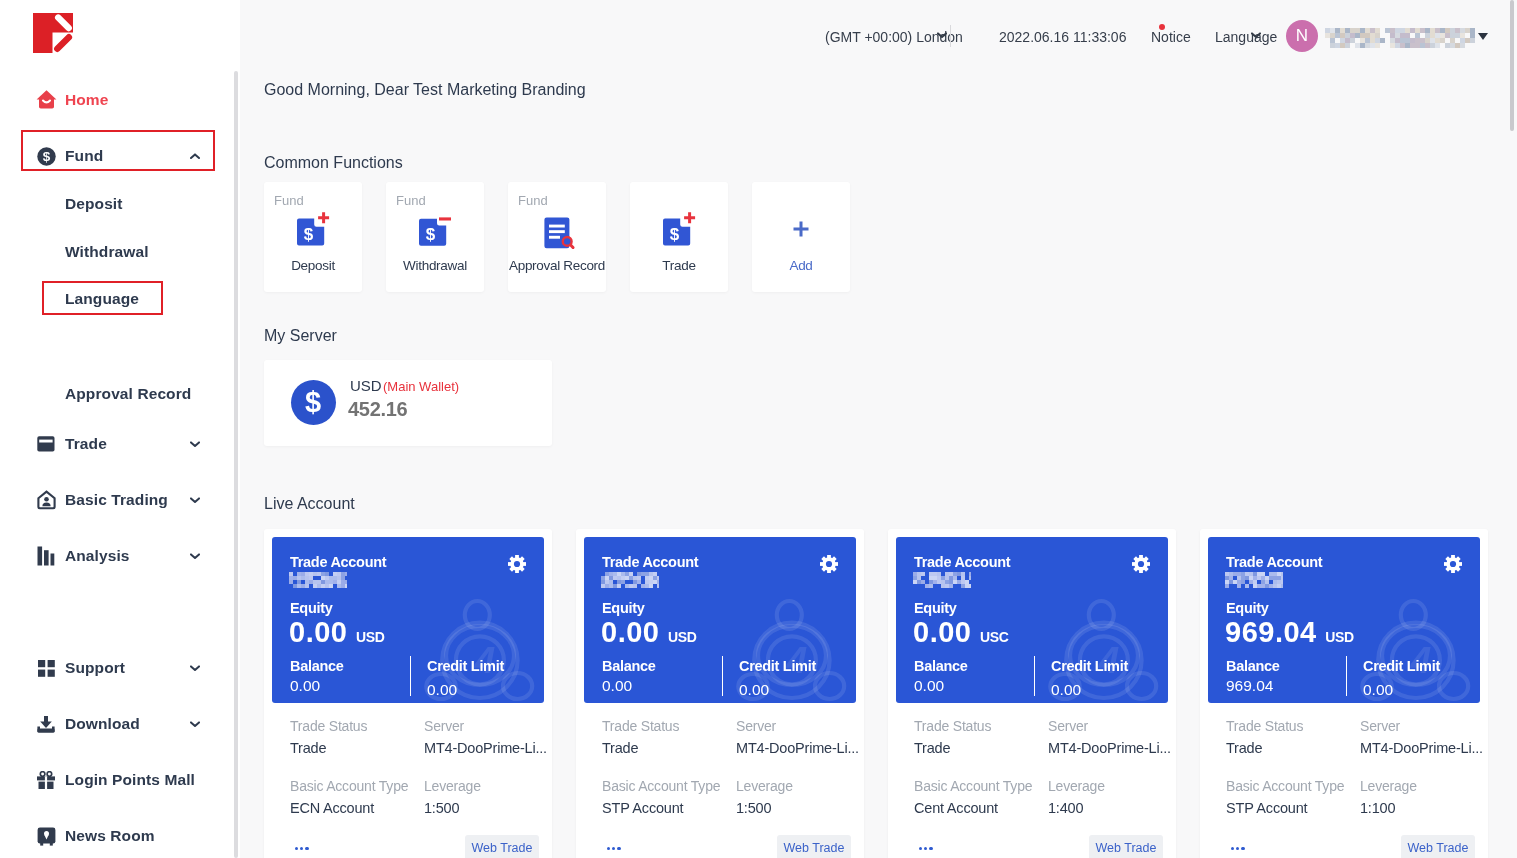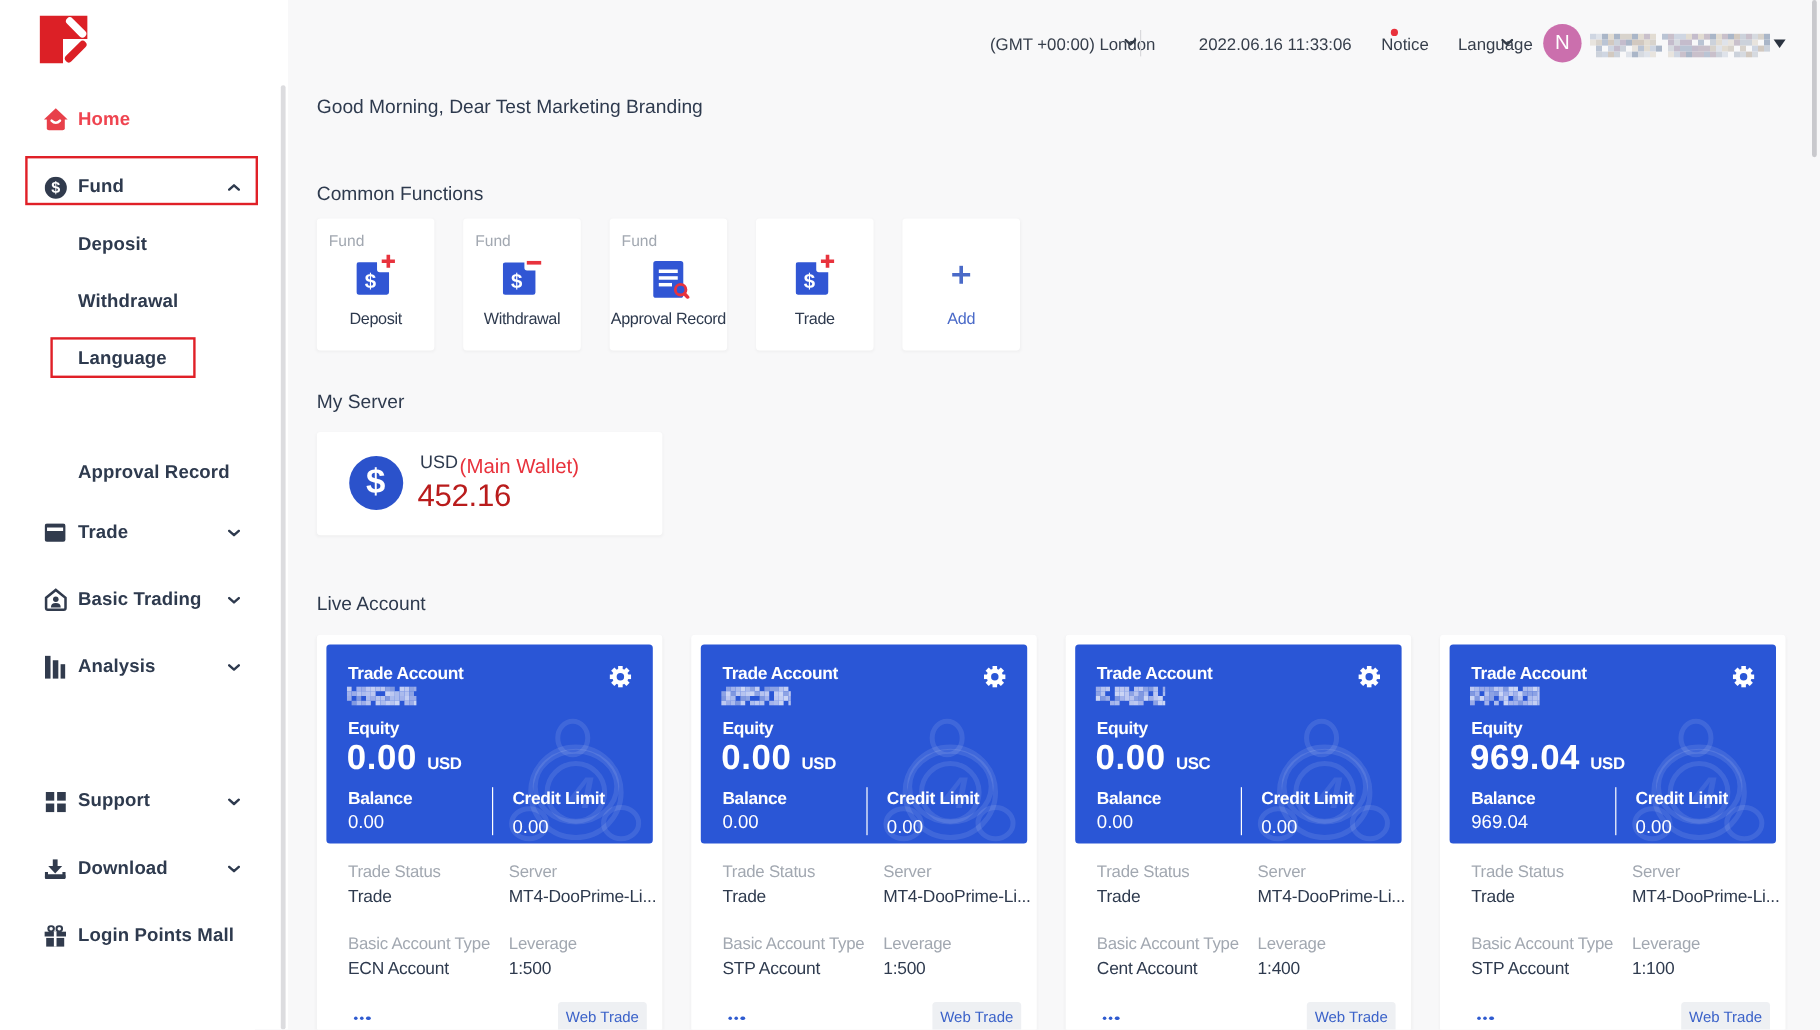--- a/index.html
+++ b/index.html
@@ -159,20 +159,32 @@
       <span class="ic">
         <svg width="18" height="18" viewBox="0 0 18 18">
 <circle cx="5.6" cy="3" r="2.3" fill="none" stroke="#313b4d" stroke-width="1.7"></circle>
 <circle cx="12.4" cy="3" r="2.3" fill="none" stroke="#313b4d" stroke-width="1.7"></circle>
 <rect x="0" y="5.4" width="18" height="4" fill="#313b4d"></rect>
 <rect x="1.5" y="10.6" width="15" height="7.4" fill="#313b4d"></rect>
 <rect x="7.9" y="5.4" width="2.2" height="12.6" fill="#fff"></rect>
 </svg>
       </span>
       <span class="lb" style="">Login Points Mall</span>
+    </div>
+<div class="mi" style="top:816px">
+      <span class="ic">
+        <svg width="19" height="19" viewBox="0 0 19 19">
+<rect x="3.2" y="16" width="3" height="2.6" fill="#313b4d"></rect>
+<rect x="12.8" y="16" width="3" height="2.6" fill="#313b4d"></rect>
+<rect x="0.6" y="0.6" width="17.8" height="16" rx="2.4" fill="#313b4d"></rect>
+<circle cx="9.5" cy="6.6" r="2.5" fill="#fff"></circle>
+<path d="M7.3 7.8 H11.7 L9.5 12.4 Z" fill="#fff"></path>
+</svg>
+      </span>
+      <span class="lb" style="">News Room</span>
     </div>
 <div class="abs" style="left:234px;top:71px;width:3.5px;height:787px;background:#dcdcdf;border-radius:3px"></div>
 </div>
 <div class="hdr">
 <span class="ht" style="left:553px">(GMT +00:00) London</span>
 <span class="abs" style="left:697px;top:32px">
       <svg width="10" height="7" viewBox="0 0 10 7">
         <path d="M1 1.4 L5 5 L9 1.4" stroke="#333b47" stroke-width="2" fill="none" stroke-linecap="round" stroke-linejoin="round"></path>
       </svg>
     </span>
@@ -378,22 +390,22 @@
       <svg width="16" height="16" viewBox="0 0 16 16">
 <path d="M8 0.5 V15.5 M0.5 8 H15.5" stroke="#4a6ac8" stroke-width="3"></path>
 </svg>
     </span>
     <span class="nm" style="top:76px;color:#4a6ac8">Add</span>
   </div>
 <div class="abs" style="left:264px;top:327px;font-size:16px;color:#2e3a4e">My Server</div>
 <div class="abs" style="left:264px;top:360px;width:288px;height:86px;background:#fff;border-radius:3px;box-shadow:0 1px 3px rgba(0,0,0,0.04)">
 <div class="abs" style="left:26.5px;top:20px;width:45px;height:45px;border-radius:50%;background:#2b52cb;color:#fff;text-align:center;line-height:45px;font-size:29px;font-weight:bold">$</div>
 <span class="abs" style="left:86px;top:17px;font-size:15px;color:#2e3a4e">USD</span>
-<span class="abs" style="left:119px;top:18.5px;font-size:17px;color:#e8323c">(Main Wallet)</span>
-<span class="abs" style="left:84px;top:38px;font-size:26px;font-weight:400;letter-spacing:-0.3px;color:#b91c1c">452.16</span>
+<span class="abs" style="left:119px;top:18.5px;font-size:13px;color:#e8323c">(Main Wallet)</span>
+<span class="abs" style="left:84px;top:38px;font-size:20px;font-weight:700;letter-spacing:-0.3px;color:#737373">452.16</span>
 </div>
 <div class="abs" style="left:264px;top:495px;font-size:16px;color:#2e3a4e">Live Account</div>
 <div class="lc" style="left:264px">
     <div class="bc">
       <span class="t1">Trade Account</span>
       <span class="acct">
         <svg width="58" height="16" viewBox="0 0 58 16" style="opacity:0.9">
           <rect x="0" y="0" width="4" height="4" fill="#cdd5f4"></rect>
           <rect x="8" y="0" width="4" height="4" fill="#b0bdee"></rect>
           <rect x="12" y="0" width="4" height="4" fill="#a8b6ea"></rect>

